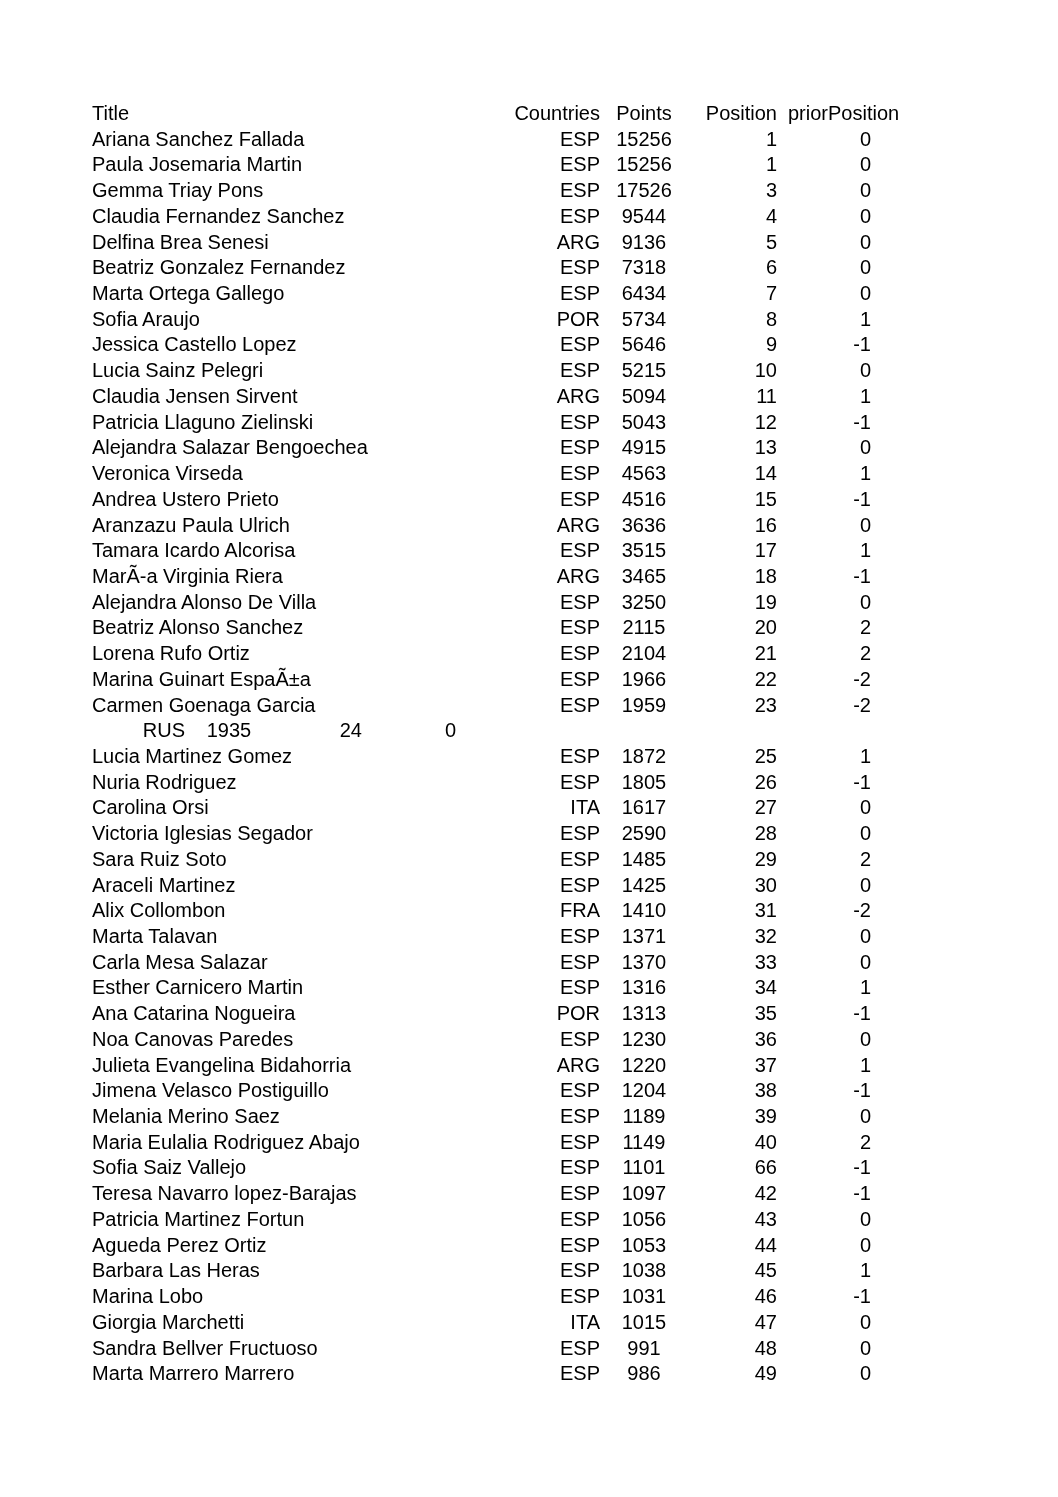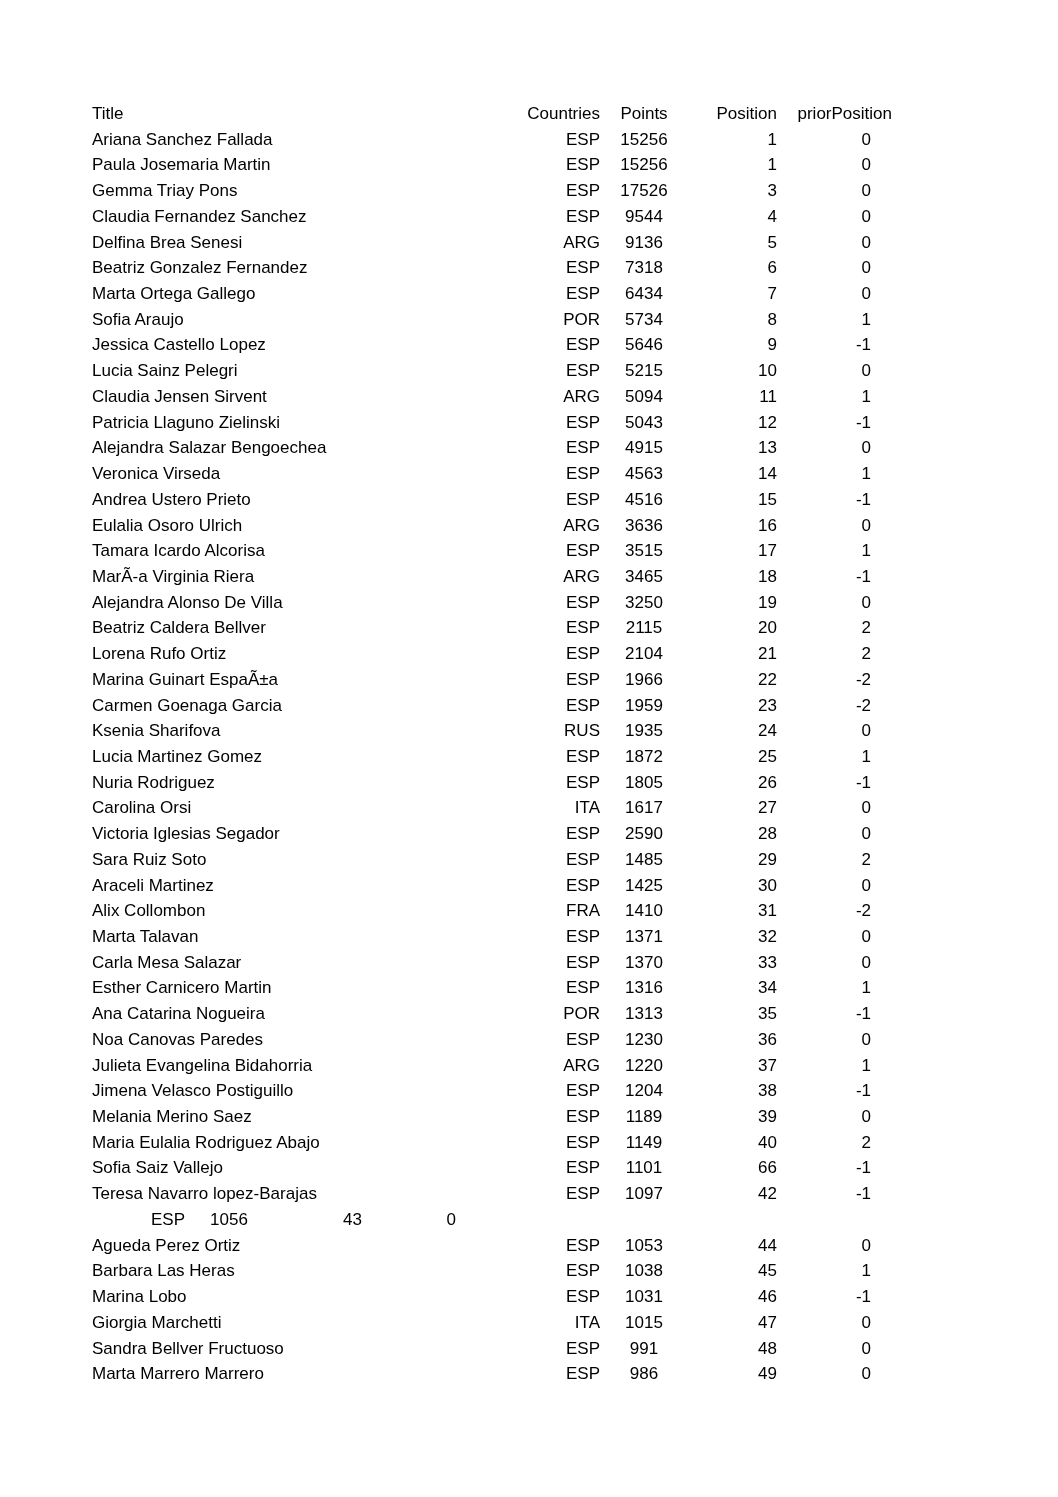--- a/index.html
+++ b/index.html
@@ -13,21 +13,21 @@
     height: 1497px;
     font-family: "Liberation Sans", sans-serif;
     color: #000000;
     overflow: hidden;
   }
   .table {
     position: absolute;
     left: 92px;
     top: 101px;
     width: 800px;
-    font-size: 17px;
+    font-size: 20px;
   }
   .row {
     display: flex;
     height: 25.72px;
     line-height: 25.72px;
     white-space: nowrap;
   }
   .cell { flex: 0 0 auto; box-sizing: border-box; overflow: visible; }
   .cell.title     { width: 415px; text-align: left; }
   .cell.countries { width: 93px;  text-align: right; }
@@ -149,21 +149,21 @@
         <div class="cell prior">1</div>
       </div>
       <div class="row">
         <div class="cell title">Andrea Ustero Prieto</div>
         <div class="cell countries">ESP</div>
         <div class="cell points">4516</div>
         <div class="cell position">15</div>
         <div class="cell prior">-1</div>
       </div>
       <div class="row">
-        <div class="cell title">Eulalia Osoro Ulrich</div>
+        <div class="cell title">Aranzazu Paula Ulrich</div>
         <div class="cell countries">ARG</div>
         <div class="cell points">3636</div>
         <div class="cell position">16</div>
         <div class="cell prior">0</div>
       </div>
       <div class="row">
         <div class="cell title">Tamara Icardo Alcorisa</div>
         <div class="cell countries">ESP</div>
         <div class="cell points">3515</div>
         <div class="cell position">17</div>
@@ -177,21 +177,21 @@
         <div class="cell prior">-1</div>
       </div>
       <div class="row">
         <div class="cell title">Alejandra Alonso De Villa</div>
         <div class="cell countries">ESP</div>
         <div class="cell points">3250</div>
         <div class="cell position">19</div>
         <div class="cell prior">0</div>
       </div>
       <div class="row">
-        <div class="cell title">Beatriz Caldera Bellver</div>
+        <div class="cell title">Beatriz Alonso Sanchez</div>
         <div class="cell countries">ESP</div>
         <div class="cell points">2115</div>
         <div class="cell position">20</div>
         <div class="cell prior">2</div>
       </div>
       <div class="row">
         <div class="cell title">Lorena Rufo Ortiz</div>
         <div class="cell countries">ESP</div>
         <div class="cell points">2104</div>
         <div class="cell position">21</div>
@@ -205,21 +205,20 @@
         <div class="cell prior">-2</div>
       </div>
       <div class="row">
         <div class="cell title">Carmen Goenaga Garcia</div>
         <div class="cell countries">ESP</div>
         <div class="cell points">1959</div>
         <div class="cell position">23</div>
         <div class="cell prior">-2</div>
       </div>
       <div class="row">
-        <div class="cell title">Ksenia Sharifova</div>
         <div class="cell countries">RUS</div>
         <div class="cell points">1935</div>
         <div class="cell position">24</div>
         <div class="cell prior">0</div>
       </div>
       <div class="row">
         <div class="cell title">Lucia Martinez Gomez</div>
         <div class="cell countries">ESP</div>
         <div class="cell points">1872</div>
         <div class="cell position">25</div>
@@ -338,20 +337,21 @@
         <div class="cell prior">-1</div>
       </div>
       <div class="row">
         <div class="cell title">Teresa Navarro lopez-Barajas</div>
         <div class="cell countries">ESP</div>
         <div class="cell points">1097</div>
         <div class="cell position">42</div>
         <div class="cell prior">-1</div>
       </div>
       <div class="row">
+        <div class="cell title">Patricia Martinez Fortun</div>
         <div class="cell countries">ESP</div>
         <div class="cell points">1056</div>
         <div class="cell position">43</div>
         <div class="cell prior">0</div>
       </div>
       <div class="row">
         <div class="cell title">Agueda Perez Ortiz</div>
         <div class="cell countries">ESP</div>
         <div class="cell points">1053</div>
         <div class="cell position">44</div>

